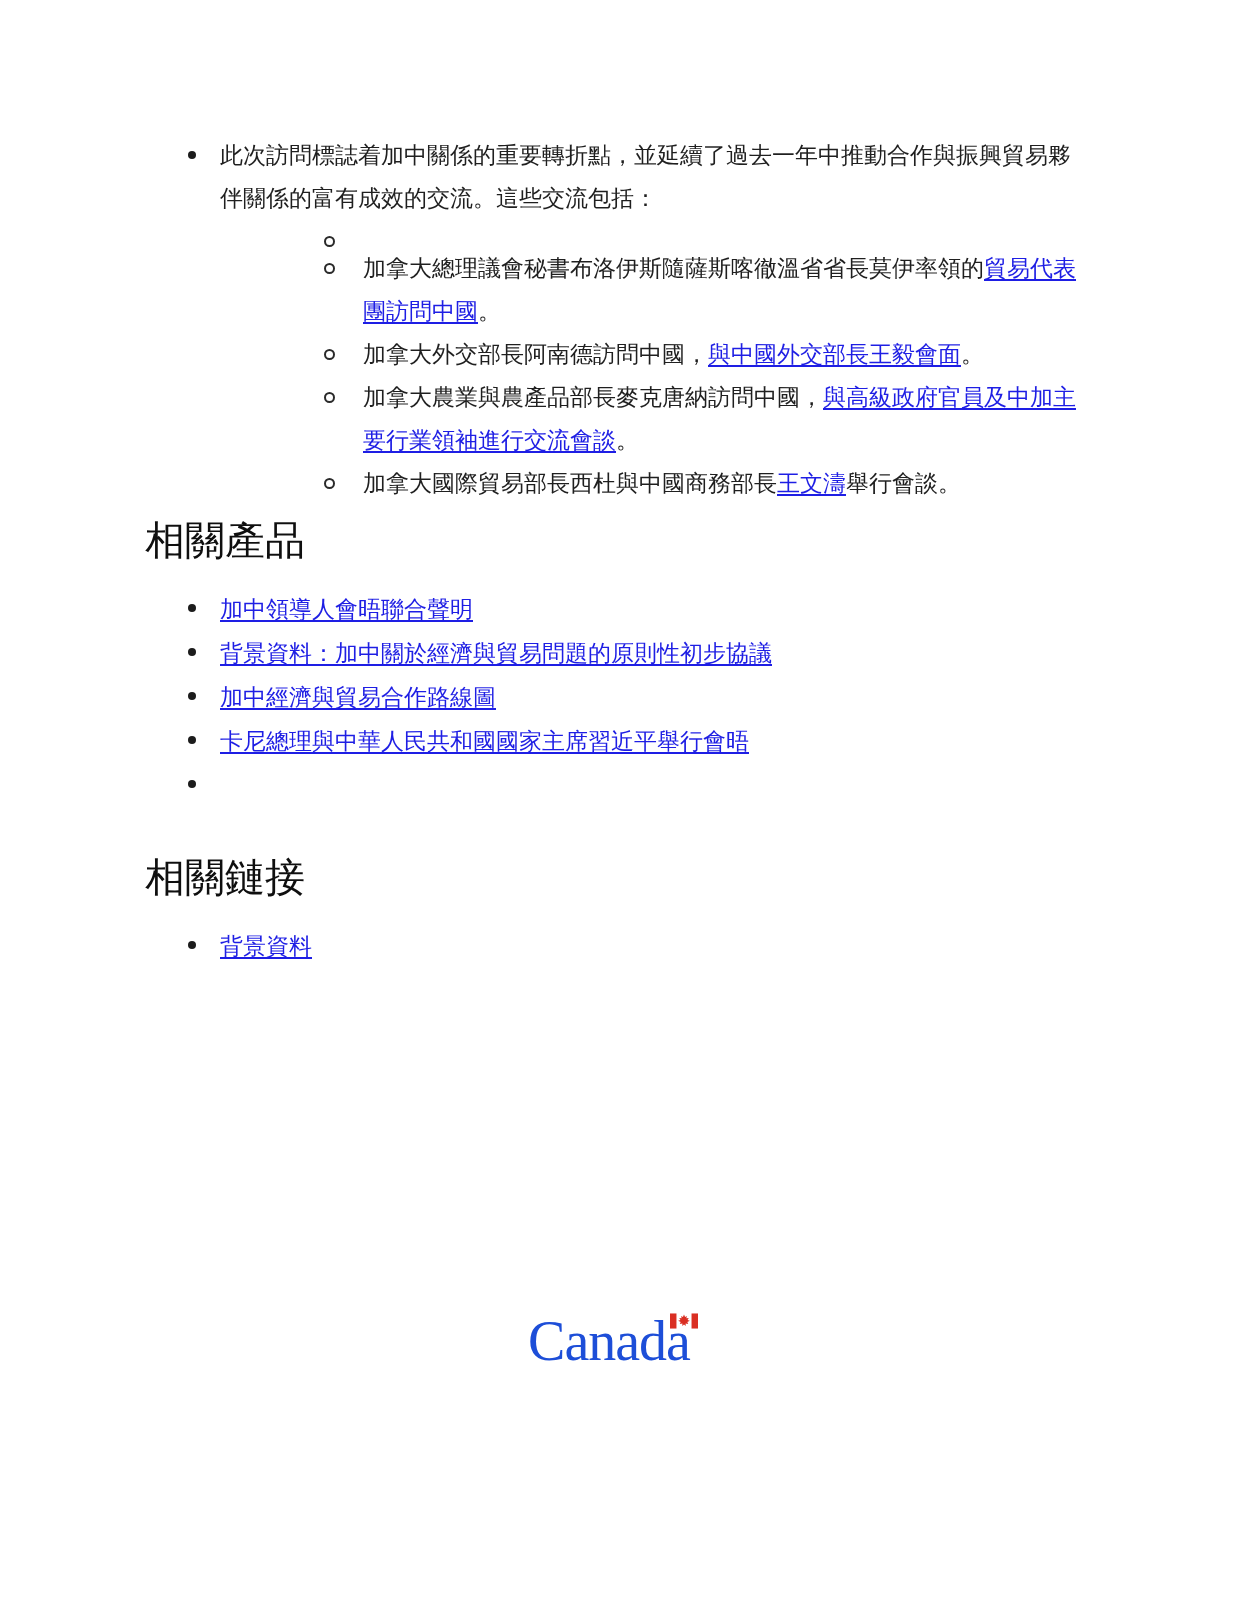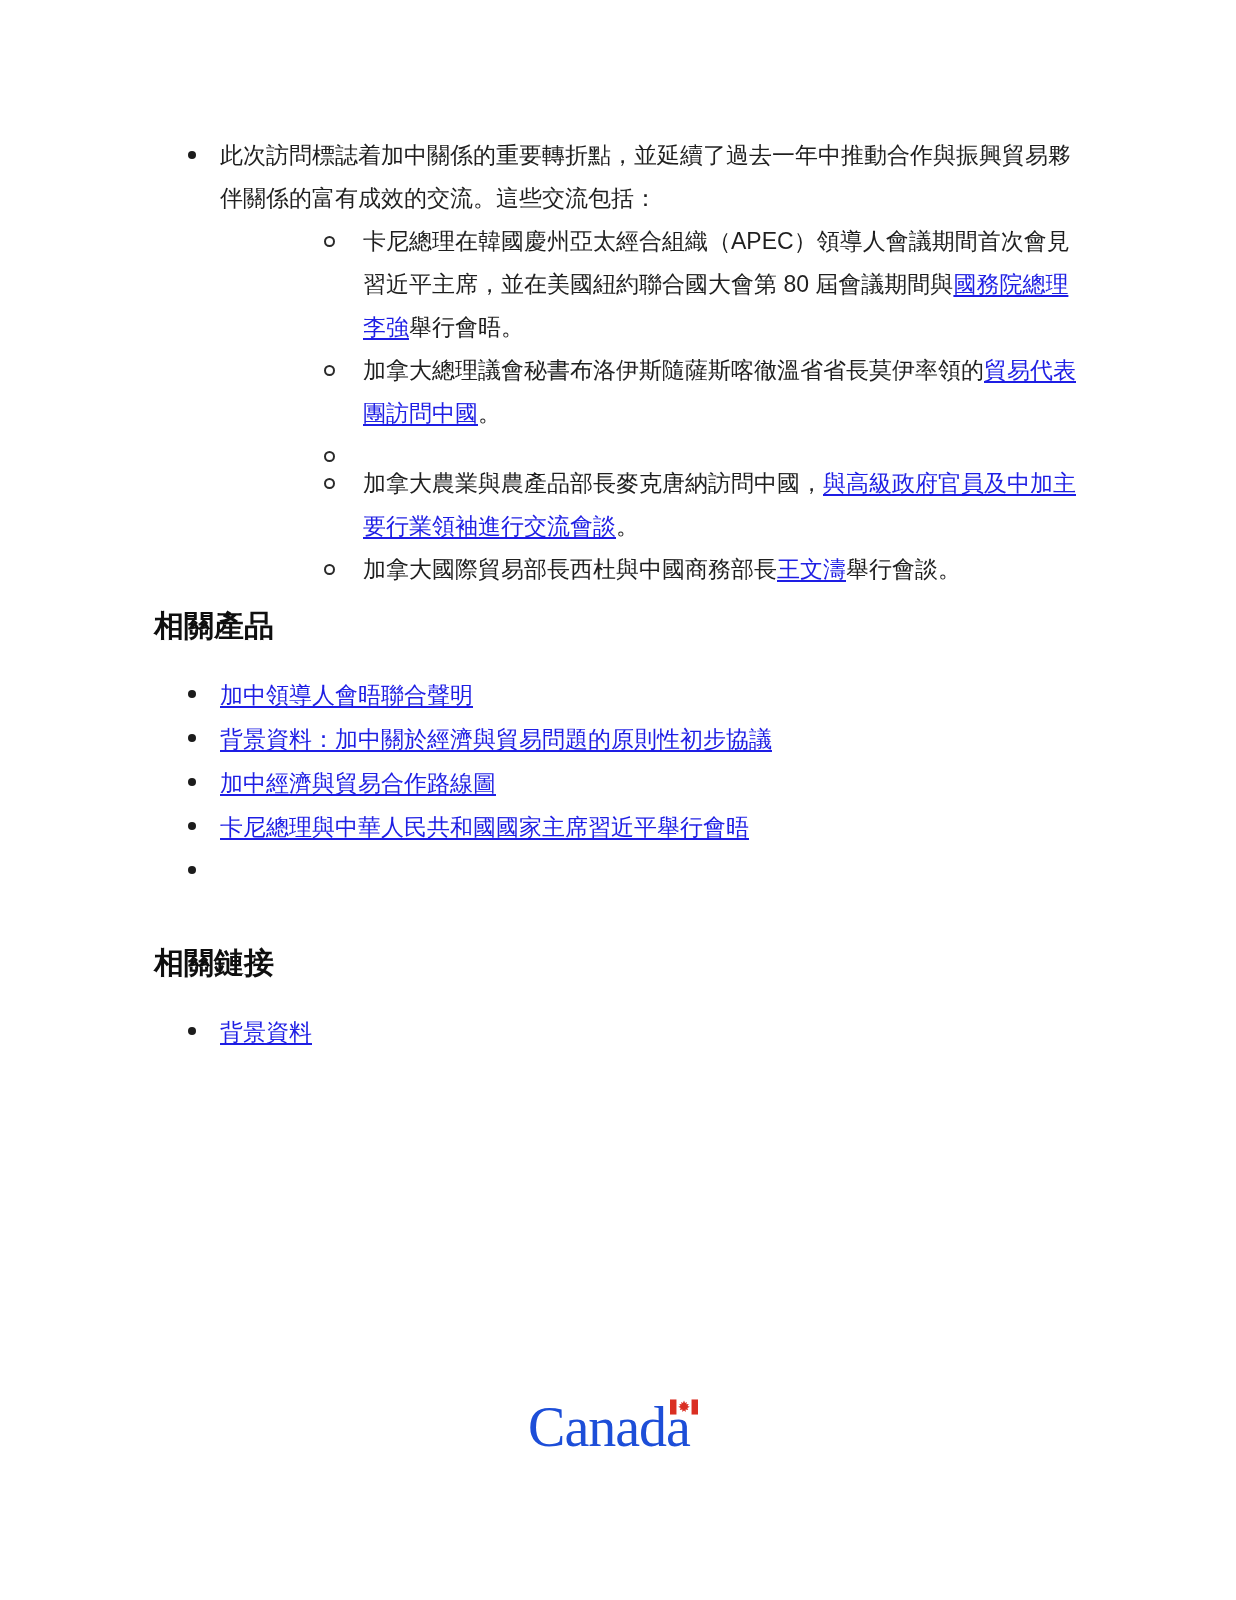--- a/index.html
+++ b/index.html
@@ -40,25 +40,25 @@
   .para { margin: 0; }
 
   a.link {
     color: #1e1ee4;
     text-decoration: underline;
     text-underline-offset: 3px;
     cursor: pointer;
   }
 
   h2.section-heading {
-    font-size: 30px;
+    font-size: 40px;
     line-height: 38px;
-    font-weight: 700;
+    font-weight: 400;
     color: #0f0f0f;
-    margin: 12px;
+    margin: 3px;
   }
   h2.products-heading { margin-top: 16px; }
   h2.links-heading   { margin-top: 70px; }
 
   ul.link-list { margin-top: 28px; line-height: 44px; }
   ul.link-list .dot { margin-top: 17px; }
 
   .canada-wordmark {
     margin-top: 348px;
     display: flex;
@@ -90,28 +90,28 @@
   <div class="content">
 
     <ul>
       <li class="li">
         <span class="dot"></span>
         <div class="txt">
           <p class="para">此次訪問標誌着加中關係的重要轉折點，並延續了過去一年中推動合作與振興貿易夥伴關係的富有成效的交流。這些交流包括：</p>
           <ul>
             <li class="li">
               <span class="circle"></span>
-              <p class="para"><span>卡尼總理在韓國慶州亞太經合組織（APEC）領導人會議期間首次會見習近平主席，並在美國紐約聯合國大會第 80 屆會議期間與</span><a class="link">國務院總理李強</a><span>舉行會晤。</span></p>
             </li>
             <li class="li">
               <span class="circle"></span>
               <p class="para"><span>加拿大總理議會秘書布洛伊斯隨薩斯喀徹溫省省長莫伊率領的</span><a class="link">貿易代表團訪問中國</a><span>。</span></p>
             </li>
             <li class="li">
               <span class="circle"></span>
+              <p class="para"><span>加拿大外交部長阿南德訪問中國，</span><a class="link">與中國外交部長王毅會面</a><span>。</span></p>
             </li>
             <li class="li">
               <span class="circle"></span>
               <p class="para"><span>加拿大農業與農產品部長麥克唐納訪問中國，</span><a class="link">與高級政府官員及中加主要行業領袖進行交流會談</a><span>。</span></p>
             </li>
             <li class="li">
               <span class="circle"></span>
               <p class="para"><span>加拿大國際貿易部長西杜與中國商務部長</span><a class="link">王文濤</a><span>舉行會談。</span></p>
             </li>
           </ul>

